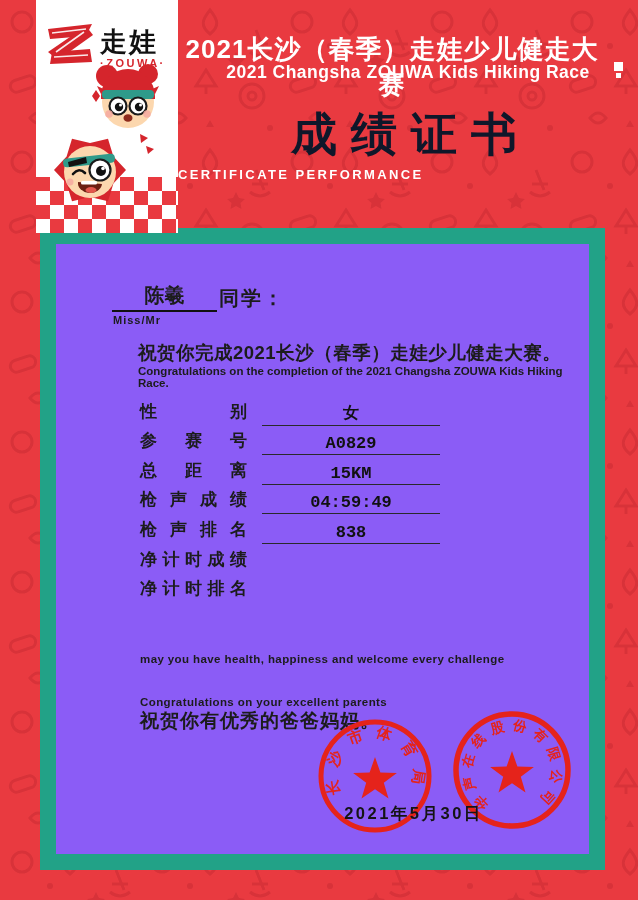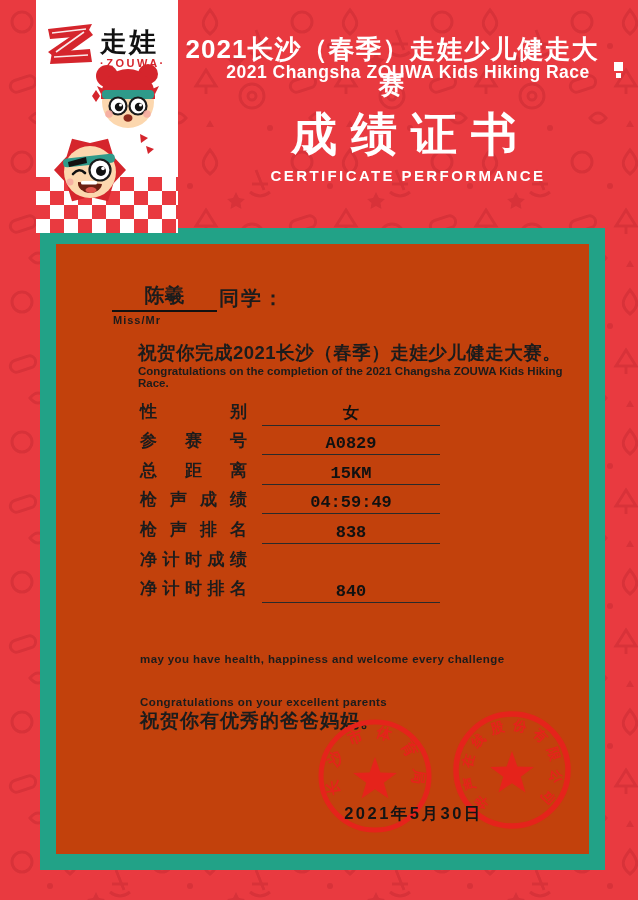--- a/index.html
+++ b/index.html
@@ -27,27 +27,27 @@
   .race-title{left:162px;top:32px;width:460px;text-align:center;color:#fff;
     font-size:26px;font-weight:bold;letter-spacing:1px;z-index:2;display:flex;align-items:center;justify-content:center;gap:9px;}
   .brk{position:relative;width:13px;height:24px;display:inline-block;}
   .brk i{position:absolute;background:#fff;display:block;}
   .brk .b-big{width:9px;height:9px;left:0;top:8px;}
   .brk .b-sml{width:5px;height:5px;left:2px;top:1px;}
   .brk.right .b-big{left:4px;top:7px;}
   .brk.right .b-sml{left:6px;top:18px;}
   .race-title-en{left:178px;top:62px;width:460px;text-align:center;color:#fff;
     font-size:17.5px;font-weight:bold;letter-spacing:0.5px;z-index:2;}
-  .cert-title{left:178px;top:104px;width:460px;text-align:center;color:#ffffff;
+  .cert-title{left:178px;top:104px;width:460px;text-align:center;color:#0f172a;
     font-size:46px;font-weight:bold;letter-spacing:14px;padding-left:6px;box-sizing:border-box;z-index:2;}
-  .cert-title-en{left:178px;top:167px;width:460px;text-align:center;color:#fff;
-    font-size:15px;font-weight:bold;letter-spacing:2.4px;z-index:2;}
+  .cert-title-en{left:178px;top:167px;width:460px;color:#fff;
+    font-size:13px;font-weight:bold;letter-spacing:2.4px;z-index:2;}
   
   .frame{left:40px;top:228px;width:565px;height:642px;background:#22a287;z-index:2;}
-  .paper{position:absolute;left:16px;top:16px;right:16px;bottom:16px;background:#c2410c;}
+  .paper{position:absolute;left:16px;top:16px;right:16px;bottom:16px;background:#8b5cf6;}
   .ink{color:#1c1c1c;}
   
   .name-block{left:56px;top:38px;display:flex;align-items:flex-end;}
   .name-line{width:105px;border-bottom:2px solid #111;text-align:center;
     font-size:20px;font-weight:bold;padding-bottom:1px;}
   .salutation{font-size:20px;font-weight:bold;margin-left:2px;letter-spacing:2px;}
   .name-hint{left:57px;top:70px;font-size:11px;font-weight:bold;letter-spacing:1px;}
   .congrats-cn{left:82px;top:96px;font-size:18.5px;font-weight:bold;letter-spacing:0.5px;}
   .congrats-en{left:82px;top:121px;font-size:11.5px;font-weight:bold;}
   
@@ -246,21 +246,20 @@
   </div>
 
   <div class="f-row">
     <div class="f-label">
             <span>净</span>
             <span>计</span>
             <span>时</span>
             <span>排</span>
             <span>名</span>
           </div>
-    <div class="f-line mono">840</div>
   </div>
 </div>
 
     <div class="abs wish1-en ink">may you have health, happiness and welcome every challenge</div>
     <div class="abs wish2-cn ink">祝贺你有优秀的爸爸妈妈。</div>
     <div class="abs wish2-en ink">Congratulations on your excellent parents</div>
 
     <svg class="abs stamp stamp-left" width="120" height="120" viewBox="0 0 120 120">
       <circle cx="60" cy="60" r="54" fill="none" stroke="#e5231b" stroke-width="5"></circle>
       <defs>

